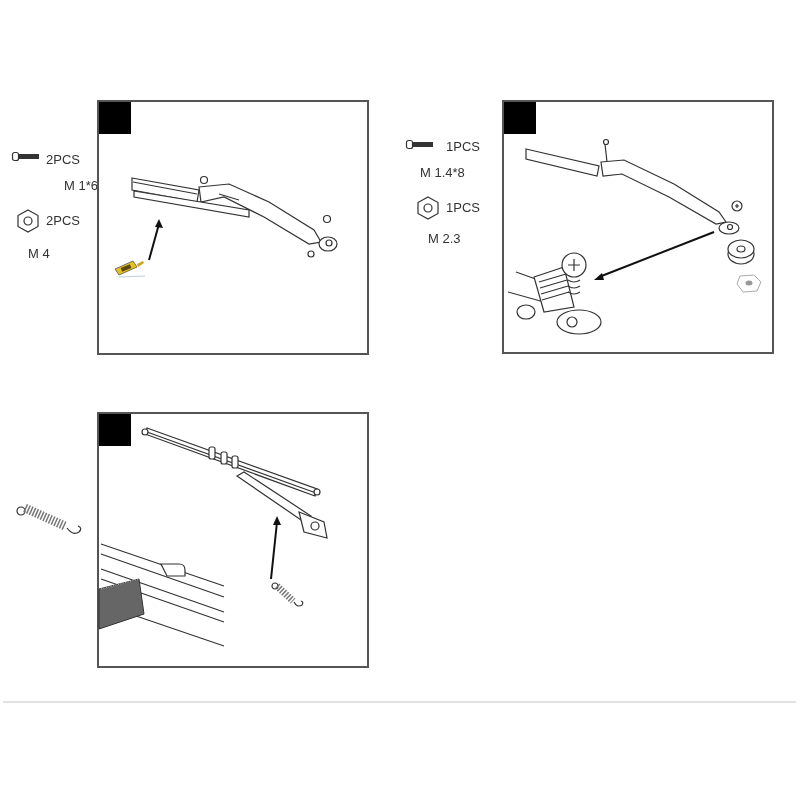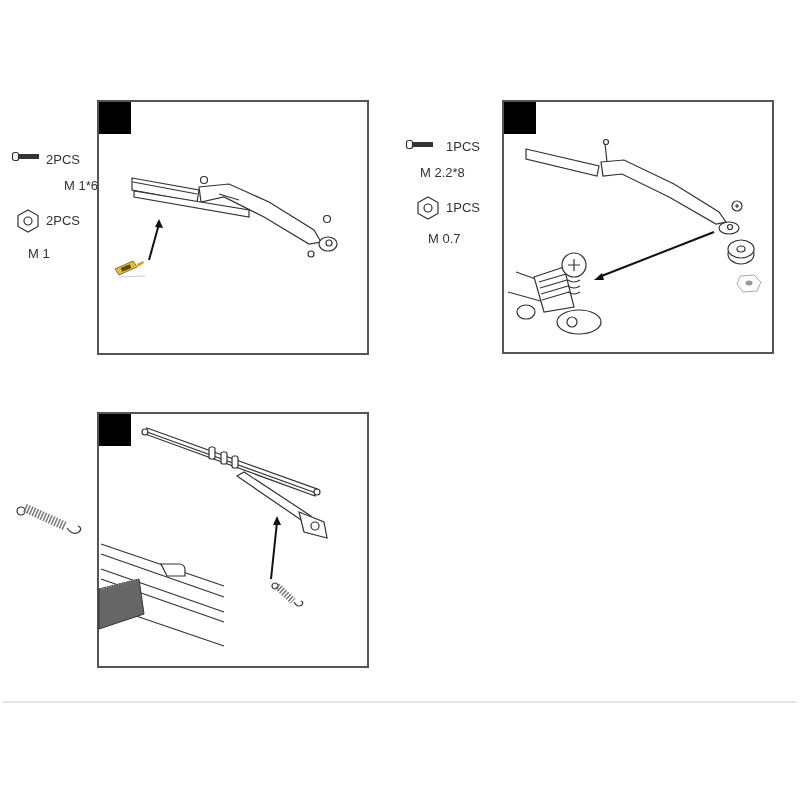--- a/index.html
+++ b/index.html
@@ -24,21 +24,21 @@
     <rect x="0.5" y="0.5" width="6" height="8" rx="2" class="inkf"></rect>
     <rect x="7" y="2" width="20" height="5" fill="#333"></rect>
   </svg>
   <span class="abs qty" style="left:46px;top:152px;">2PCS</span>
   <span class="abs spec" style="left:22px;top:178px;margin-left:42px;">M 1*6</span>
   <svg style="left:17px;top:209px;" width="22" height="24">
     <polygon points="11,1 21,6.5 21,17.5 11,23 1,17.5 1,6.5" class="inkf"></polygon>
     <circle cx="11" cy="12" r="4" class="ink"></circle>
   </svg>
   <span class="abs qty" style="left:46px;top:213px;">2PCS</span>
-  <span class="abs spec" style="left:28px;top:246px;">M 1</span>
+  <span class="abs spec" style="left:28px;top:246px;">M 4</span>
 </div>
 
 <div class="panel" style="left:97px;top:100px;width:272px;height:255px;">
   <div class="step-box"></div>
   <svg style="left:0;top:0;" width="272" height="255">
     <path d="M33 76 L100 88 L98 100 L33 88 Z" class="inkf"></path>
     <path d="M34 80 L98 92" class="ink"></path>
     <path d="M100 85 L130 82 L170 100 L215 128 L222 140 L210 142 L165 115 L125 95 L102 100 Z" class="inkf"></path>
     <path d="M35 89 L150 108 L150 115 L35 95 Z" class="inkf"></path>
     <circle cx="105" cy="78" r="3.5" class="inkf"></circle>
@@ -59,27 +59,27 @@
     <line x1="4" y1="18" x2="30" y2="17" stroke="#b8d0e0" stroke-width="1"></line>
   </svg>
 </div>
 
 <div>
   <svg style="left:406px;top:140px;" width="28" height="10">
     <rect x="0.5" y="0.5" width="6" height="8" rx="2" class="inkf"></rect>
     <rect x="7" y="2" width="20" height="5" fill="#333"></rect>
   </svg>
   <span class="abs qty" style="left:446px;top:139px;">1PCS</span>
-  <span class="abs spec" style="left:420px;top:165px;">M 2.2*8</span>
+  <span class="abs spec" style="left:420px;top:165px;">M 1.4*8</span>
   <svg style="left:417px;top:196px;" width="22" height="24">
     <polygon points="11,1 21,6.5 21,17.5 11,23 1,17.5 1,6.5" class="inkf"></polygon>
     <circle cx="11" cy="12" r="4" class="ink"></circle>
   </svg>
   <span class="abs qty" style="left:446px;top:200px;">1PCS</span>
-  <span class="abs spec" style="left:428px;top:231px;">M 0.7</span>
+  <span class="abs spec" style="left:428px;top:231px;">M 2.3</span>
 </div>
 
 <div class="panel" style="left:502px;top:100px;width:272px;height:254px;">
   <div class="step-box"></div>
   <svg style="left:0;top:0;" width="272" height="254">
     <path d="M22 47 L95 64 L93 74 L22 57 Z" class="inkf"></path>
     <path d="M97 60 L120 58 L170 82 L215 110 L222 120 L212 122 L165 95 L118 72 L99 74 Z" class="inkf"></path>
     <path d="M101 42 L103 60" class="ink"></path>
     <circle cx="102" cy="40" r="2.5" class="inkf"></circle>
     <ellipse cx="225" cy="126" rx="10" ry="6" class="inkf"></ellipse>

